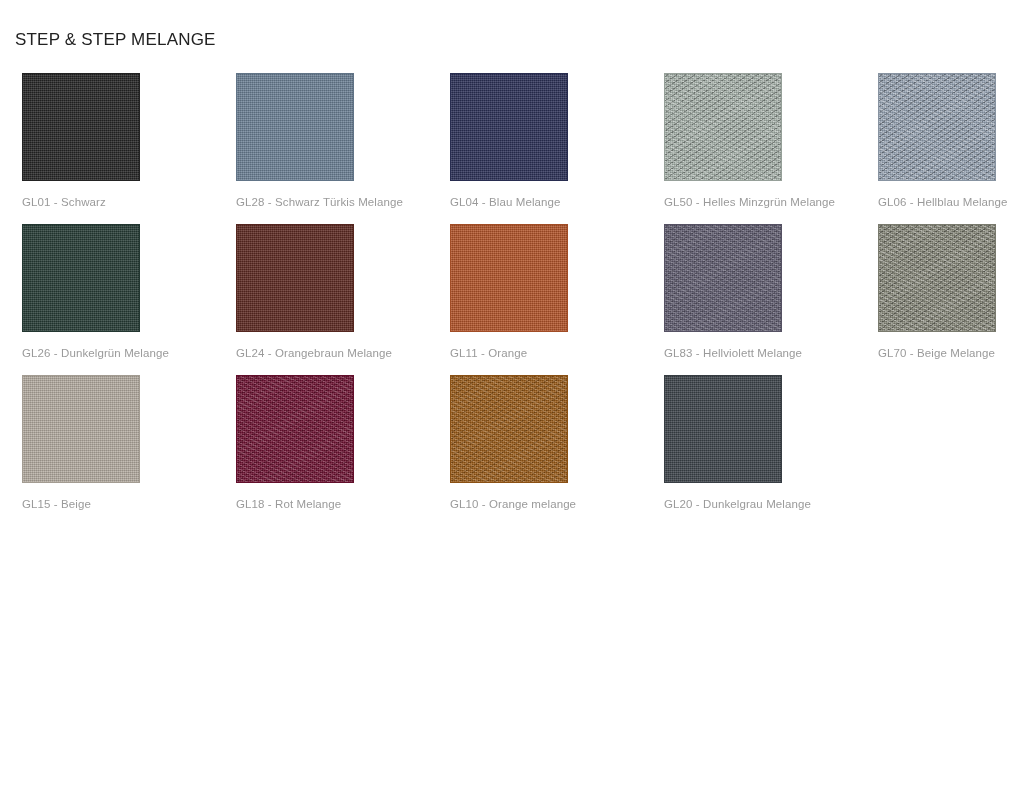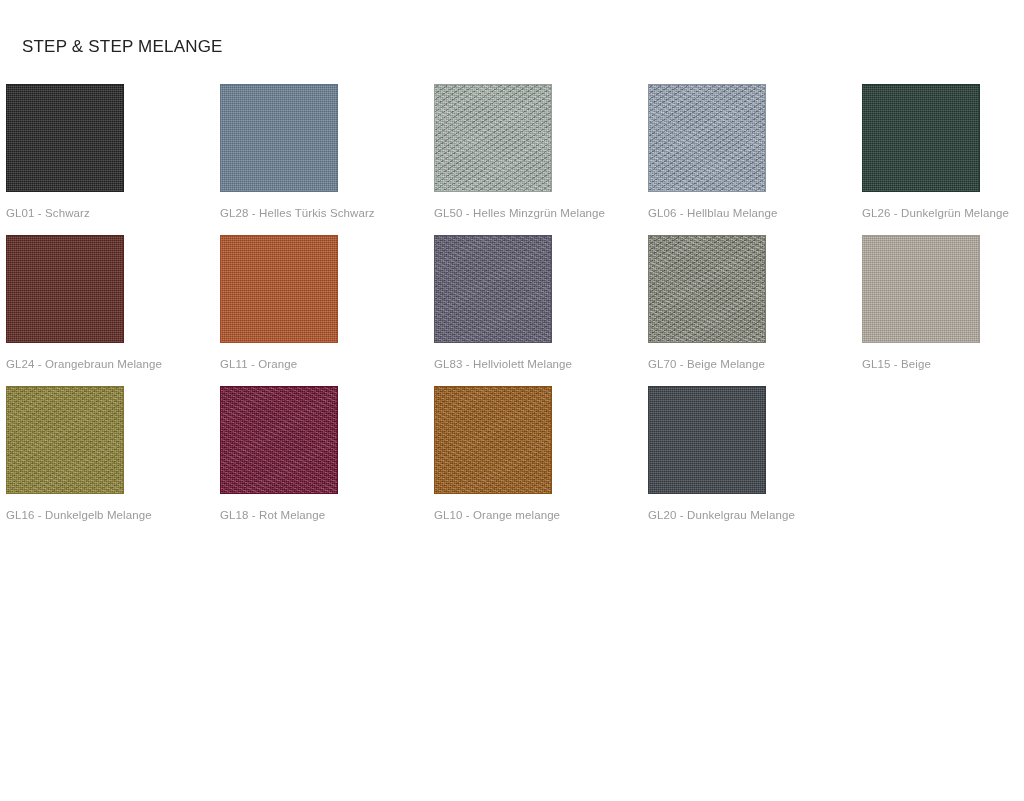--- a/index.html
+++ b/index.html
@@ -20,37 +20,38 @@
     width: 1024px;
     height: 801px;
     box-sizing: border-box;
     padding: 0 0 0 4px;
   }
   .page-title {
     font-size: 17px;
     font-weight: 400;
     letter-spacing: 0.2px;
     color: #222222;
-    margin: 16px;
+    margin: 9px;
     padding: 16px 0 0 2px;
     height: 36px;
     line-height: 30px;
     white-space: nowrap;
   }
   .swatch-grid {
     display: grid;
     grid-template-columns: repeat(5, 214px);
     grid-auto-rows: 151px;
     margin: 12px 0 0 2px;
     width: 1024px;
   }
   .swatch-cell {
     width: 174px;
     height: 151px;
     position: relative;
+    margin-left: 16px;
   }
   .swatch-tile {
     width: 118px;
     height: 108px;
     position: relative;
     overflow: hidden;
     border: 1px solid rgba(0,0,0,0.10);
     box-sizing: border-box;
     background-repeat: repeat;
   }
@@ -94,21 +95,25 @@
 
   <h1 class="page-title">STEP &amp; STEP MELANGE</h1>
 
   <div class="swatch-grid">
       <div class="swatch-cell">
         <div class="swatch-tile" style="background-color: rgb(38, 38, 38);"></div>
         <div class="swatch-label">GL01 - Schwarz</div>
       </div>
       <div class="swatch-cell">
         <div class="swatch-tile" style="background-color: rgb(109, 130, 151);"></div>
-        <div class="swatch-label">GL28 - Helles Türkis Schwarz</div>
+        <div class="swatch-label">GL28 - Schwarz Türkis Melange</div>
+      </div>
+      <div class="swatch-cell">
+        <div class="swatch-tile" style="background-color: rgb(44, 49, 88);"></div>
+        <div class="swatch-label">GL04 - Blau Melange</div>
       </div>
       <div class="swatch-cell">
         <div class="swatch-tile melange-strong" style="background-color: rgb(167, 179, 171);"></div>
         <div class="swatch-label">GL50 - Helles Minzgrün Melange</div>
       </div>
       <div class="swatch-cell">
         <div class="swatch-tile melange-strong" style="background-color: rgb(151, 164, 180);"></div>
         <div class="swatch-label">GL06 - Hellblau Melange</div>
       </div>
       <div class="swatch-cell">
@@ -129,24 +134,20 @@
       </div>
       <div class="swatch-cell">
         <div class="swatch-tile melange-strong" style="background-color: rgb(135, 136, 122);"></div>
         <div class="swatch-label">GL70 - Beige Melange</div>
       </div>
       <div class="swatch-cell">
         <div class="swatch-tile" style="background-color: rgb(182, 174, 163);"></div>
         <div class="swatch-label">GL15 - Beige</div>
       </div>
       <div class="swatch-cell">
-        <div class="swatch-tile melange-light" style="background-color: rgb(141, 130, 53);"></div>
-        <div class="swatch-label">GL16 - Dunkelgelb Melange</div>
-      </div>
-      <div class="swatch-cell">
         <div class="swatch-tile melange-light" style="background-color: rgb(110, 16, 48);"></div>
         <div class="swatch-label">GL18 - Rot Melange</div>
       </div>
       <div class="swatch-cell">
         <div class="swatch-tile melange-light" style="background-color: rgb(154, 90, 22);"></div>
         <div class="swatch-label">GL10 - Orange melange</div>
       </div>
       <div class="swatch-cell">
         <div class="swatch-tile" style="background-color: rgb(62, 68, 75);"></div>
         <div class="swatch-label">GL20 - Dunkelgrau Melange</div>

